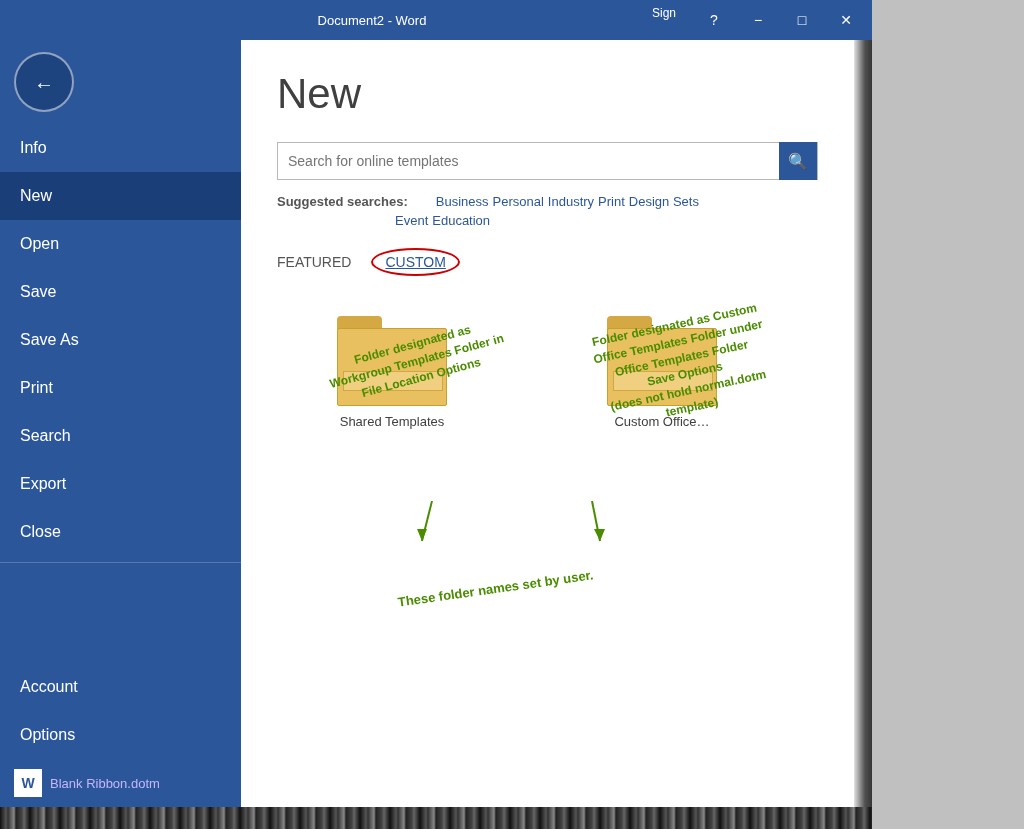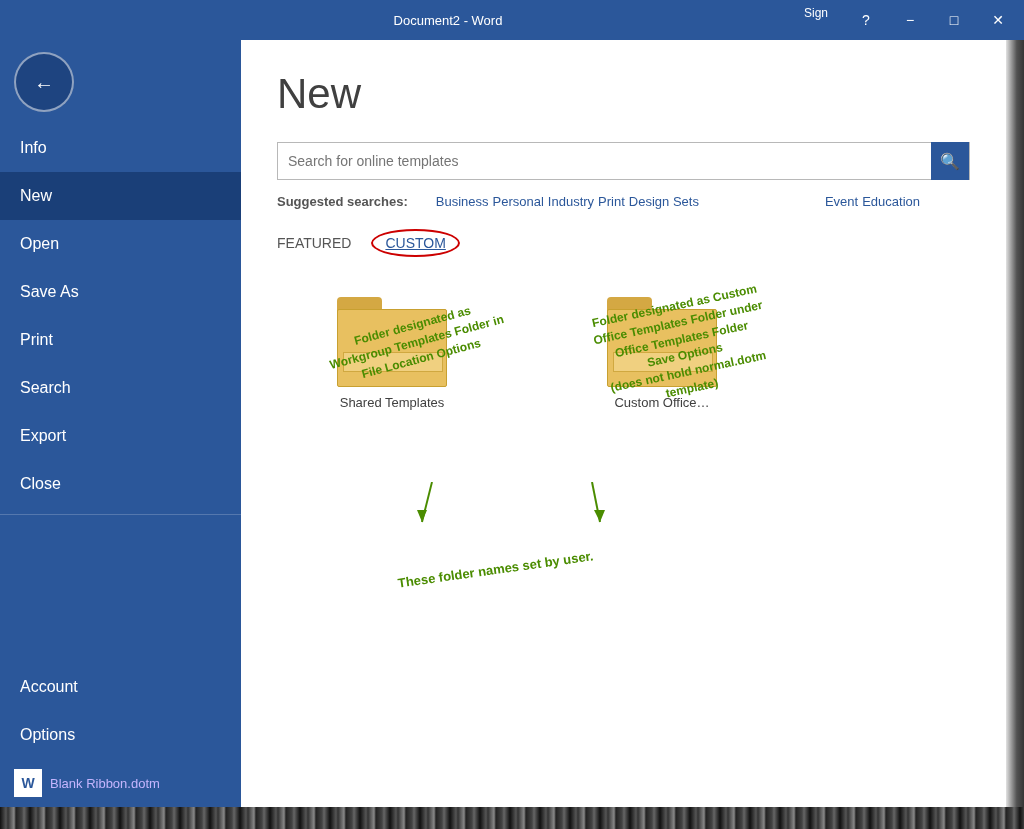--- a/index.html
+++ b/index.html
@@ -6,21 +6,21 @@
     body {
       width: 1024px;
       height: 829px;
       font-family: 'Segoe UI', Arial, sans-serif;
       overflow: hidden;
       background: #c0c0c0;
       position: relative;
     }
 
     .window {
-      width: 1024px;
+      width: 872px;
       height: 829px;
       background: #fff;
       display: flex;
       flex-direction: column;
       position: relative;
     }
 
     
     .title-bar {
       height: 40px;
@@ -353,20 +353,23 @@
         <div class="sidebar-item">
           <span>Info</span>
         </div>
         <div class="sidebar-item active">
           <span>New</span>
         </div>
         <div class="sidebar-item">
           <span>Open</span>
         </div>
         <div class="sidebar-item">
+          <span>Save</span>
+        </div>
+        <div class="sidebar-item">
           <span>Save As</span>
         </div>
         <div class="sidebar-item">
           <span>Print</span>
         </div>
         <div class="sidebar-item">
           <span>Search</span>
         </div>
         <div class="sidebar-item">
           <span>Export</span>

